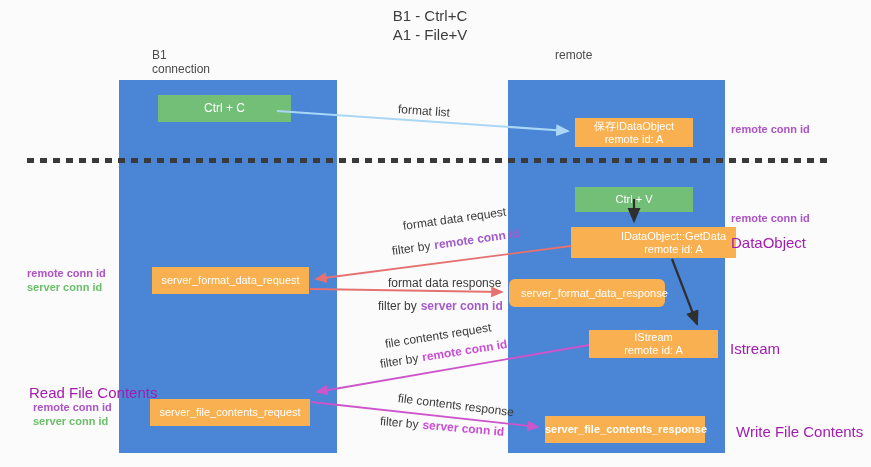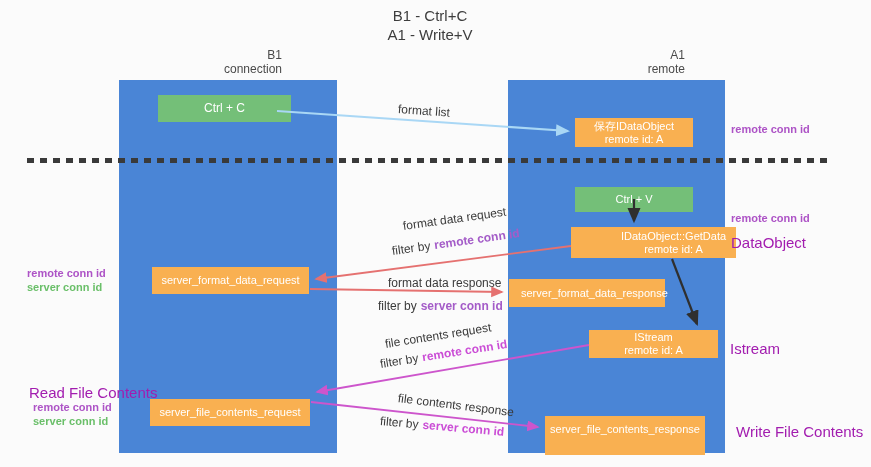--- a/index.html
+++ b/index.html
@@ -1,72 +1,71 @@
 <!DOCTYPE html>
 <html><head>
 <meta charset="utf-8">
 <style>
   html,body{margin:0;padding:0;}
   body{font-family:"Liberation Sans", sans-serif; background:#f1f1f1;}
   #canvas{position:relative; width:871px; height:467px; background:#fbfbfb; overflow:hidden;}
 
   .abs{position:absolute;}
   .title{left:330px; top:6px; width:200px; text-align:center; font-size:15px; line-height:19px; color:#3d3d3d;}
-  .colhead{width:130px; text-align:right; top:48px; font-size:12px; line-height:14px; color:#4a4a4a;}
+  .colhead{width:130px; text-align:left; top:48px; font-size:12px; line-height:14px; color:#4a4a4a;}
   .colhead.left{left:152px;}
   .colhead.right{left:555px;}
 
   .column{top:80px; width:218px; height:373px; background:#4a85d6;}
   .column.left{left:119px;}
   .column.right{left:508px; width:217px;}
 
   .dashline{left:27px; top:158px; width:806px; height:5px;
     background:repeating-linear-gradient(90deg,#3a3a3a 0 7px,transparent 7px 13px);}
 
   .node{color:#ffffff; text-align:center; font-size:11px;}
   .green{background:#74bf78;}
   .orange{background:#f9b051;}
   .n-ctrlc{left:158px; top:95px; width:133px; height:27px; line-height:27px; font-size:12px;}
   .n-ctrlv{left:575px; top:187px; width:118px; height:25px; line-height:25px; font-size:11px;}
   .two-line{display:flex; flex-direction:column; justify-content:center; line-height:13px;}
   .n-save{left:575px; top:118px; width:118px; height:29px;}
   .n-getdata{left:571px; top:227px; width:125px; height:31px;padding-left:40px;}
   .n-istream{left:589px; top:330px; width:129px; height:28px;}
   .n-freq{left:152px; top:267px; width:157px; height:27px; line-height:27px;}
-  .n-fresp{left:509px; top:279px; width:156px; height:28px; line-height:28px; text-align:left; padding-left:12px; box-sizing:border-box;}
+  .n-fresp{left:509px; top:279px; width:156px; height:28px; line-height:28px; text-align:left; padding-left:12px; box-sizing:border-box;border-radius:6px;}
   .n-fcreq{left:150px; top:383px; width:160px; height:27px; line-height:27px;margin-top:16px;}
-  .n-fcresp{left:545px; top:416px; width:160px; height:39px; line-height:27px;}
+  .n-fcresp{left:545px; top:416px; width:160px; height:27px; line-height:27px;font-weight:bold;}
 
   .flowlabel{font-size:12px; color:#3a3a3a; white-space:nowrap; transform-origin:left center;}
   .purple{color:#a45cc8; font-weight:bold;}
   .magenta{color:#cb4ed6; font-weight:bold;}
   .greentxt{color:#6abf69; font-weight:bold;}
   .boldpurple{font-weight:bold; color:#ad53c6;}
   .sidelabel{font-size:15px; color:#a21caf; white-space:nowrap;}
   .sidesmall{font-size:11px; font-weight:bold; line-height:14px; white-space:nowrap;}
   .filter-gap{margin-right:4px;}
 
   svg.arrows{position:absolute; left:0; top:0; width:871px; height:467px; pointer-events:none;}
 </style>
 </head>
 <body>
 
 <div id="canvas">
 
   <div class="abs title">
     <div>B1 - Ctrl+C</div>
-    <div>A1 - Write+V</div>
+    <div>A1 - File+V</div>
   </div>
 
   <div class="abs colhead left">
     <div>B1</div>
     <div>connection</div>
   </div>
   <div class="abs colhead right">
-    <div>A1</div>
     <div>remote</div>
   </div>
 
   <div class="abs column left"></div>
   <div class="abs column right"></div>
 
   <div class="abs dashline"></div>
 
   <div class="abs node green n-ctrlc">Ctrl + C</div>
   <div class="abs node green n-ctrlv">Ctrl + V</div>

